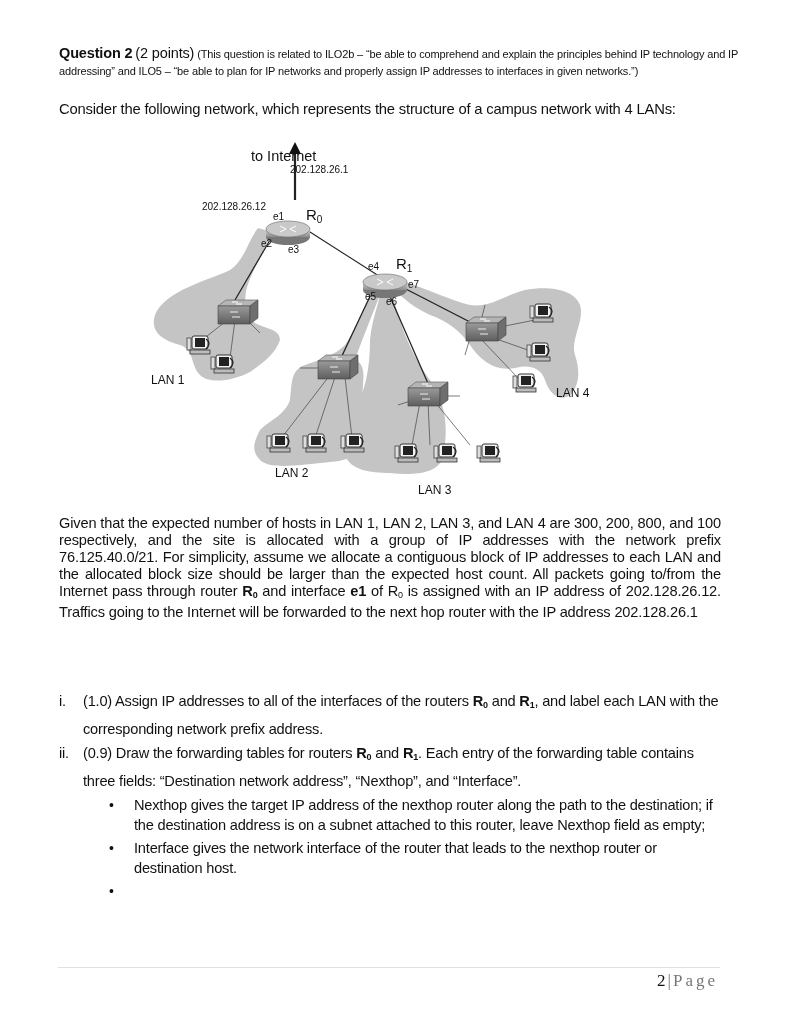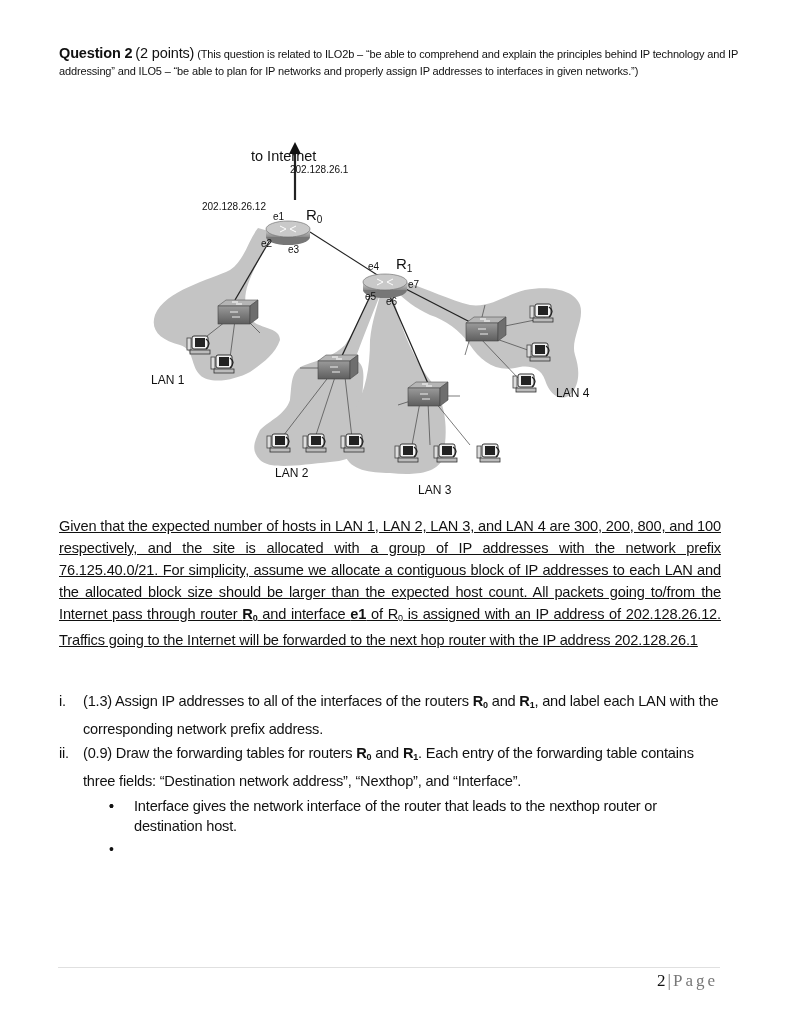--- a/index.html
+++ b/index.html
@@ -11,21 +11,21 @@
               font-size: 11px; line-height: 16.5px; letter-spacing: -0.15px; }
   .q-header .q-title { font-weight: bold; font-size: 14.5px; }
   .q-header .q-points { font-size: 14.5px; }
   .intro { position: absolute; left: 59px; top: 99px; width: 680px;
            font-size: 14.8px; line-height: 20px; letter-spacing: -0.2px; }
 
   .diagram { position: absolute; left: 130px; top: 140px; width: 500px; height: 370px; }
   .diagram text { font-family: "Liberation Sans", sans-serif; fill: #111; }
 
   .para { position: absolute; left: 59px; top: 515px; width: 662px;
-          font-size: 14.6px; line-height: 22px; text-align: justify; letter-spacing: -0.15px; text-decoration: underline; }
+          font-size: 14.6px; line-height: 17px; text-align: justify; letter-spacing: -0.15px; }
   .para b { font-weight: bold; }
   sub.s { font-size: 9px; vertical-align: -2px; }
 
   .qlist { position: absolute; left: 59px; top: 689px; width: 670px;
            font-size: 14.6px; letter-spacing: -0.2px; }
   .qitem { position: relative; padding-left: 24px; line-height: 24px; margin: 0; }
   .qitem .num { position: absolute; left: 0; top: 0; }
   .bullets { margin: 2px 0 0 50px; padding: 0; list-style: none; }
   .bullets li { position: relative; padding-left: 25px; line-height: 20px; margin-bottom: 3px; font-size: 14.6px; }
   .bullets li .dot { position: absolute; left: 0; top: 0; font-size: 14px; }
@@ -41,20 +41,21 @@
 <body>
 
 <div class="page">
 
   <div class="q-header">
     <span class="q-title">Question 2</span>
     <span class="q-points">(2 points)</span>
     <span>(This question is related to ILO2b – “be able to comprehend and explain the principles behind IP technology and IP addressing” and ILO5 – “be able to plan for IP networks and properly assign IP addresses to interfaces in given networks.”)</span>
   </div>
 
+  <div class="intro">Consider the following network, which represents the structure of a campus network with 4 LANs:</div>
 
   <svg class="diagram" viewBox="0 0 500 370" width="500" height="370">
     <defs>
       <linearGradient id="rtr" x1="0" y1="0" x2="0" y2="1">
         <stop offset="0" stop-color="#d8d8d8"></stop>
         <stop offset="1" stop-color="#8a8a8a"></stop>
       </linearGradient>
       <linearGradient id="sw" x1="0" y1="0" x2="0" y2="1">
         <stop offset="0" stop-color="#9a9a9a"></stop>
         <stop offset="1" stop-color="#5e5e5e"></stop>
@@ -155,27 +156,27 @@
     <text x="288" y="354" font-size="12">LAN 3</text>
     <text x="426" y="257" font-size="12">LAN 4</text>
   </svg>
 
   <p class="para" style="margin:0;">
     <span>Given that the expected number of hosts in LAN 1, LAN 2, LAN 3, and LAN 4 are 300, 200, 800, and 100 respectively, and the site is allocated with a group of IP addresses with the network prefix 76.125.40.0/21. For simplicity, assume we allocate a contiguous block of IP addresses to each LAN and the allocated block size should be larger than the expected host count. All packets going to/from the Internet pass through router </span><b><span>R</span><sub class="s">0</sub></b><span> and interface </span><b>e1</b><span> of R</span><sub class="s">0</sub><span> is assigned with an IP address of 202.128.26.12. Traffics going to the Internet will be forwarded to the next hop router with the IP address 202.128.26.1</span>
   </p>
 
   <div class="qlist">
     <p class="qitem">
-      <span class="num">i.</span><span>(1.3) Assign IP addresses to all of the interfaces of the routers </span><b><span>R</span><sub class="s">0</sub></b><span> and </span><b><span>R</span><sub class="s">1</sub></b><span>, and label each LAN with the corresponding network prefix address.</span>
+      <span class="num">i.</span><span>(1.0) Assign IP addresses to all of the interfaces of the routers </span><b><span>R</span><sub class="s">0</sub></b><span> and </span><b><span>R</span><sub class="s">1</sub></b><span>, and label each LAN with the corresponding network prefix address.</span>
     </p>
     <p class="qitem">
       <span class="num">ii.</span><span>(0.9) Draw the forwarding tables for routers </span><b><span>R</span><sub class="s">0</sub></b><span> and </span><b><span>R</span><sub class="s">1</sub></b><span>. Each entry of the forwarding table contains three fields: “Destination network address”, “Nexthop”, and “Interface”.</span>
     </p>
     <ul class="bullets">
-      <li><span class="dot">•</span></li>
+      <li><span class="dot">•</span><span>Nexthop gives the target IP address of the nexthop router along the path to the destination; if the destination address is on a subnet attached to this router, leave Nexthop field as empty;</span></li>
       <li><span class="dot">•</span><span>Interface gives the network interface of the router that leads to the nexthop router or destination host.</span></li>
       <li><span class="dot">•</span></li>
     </ul>
   </div>
 
   <div class="footer-rule"></div>
   <div class="page-num">
     <span class="n">2</span><span class="sep">|</span><span class="lbl">Page</span>
   </div>
 </div>

